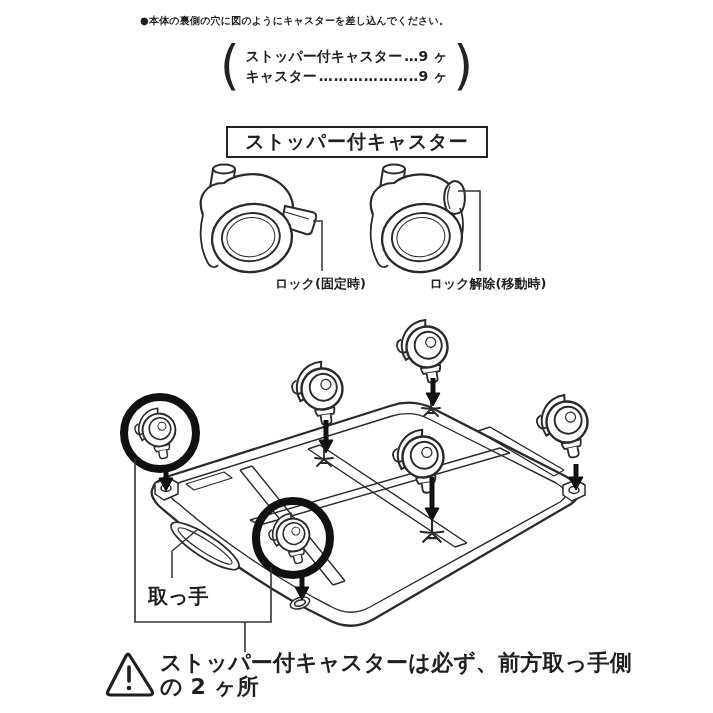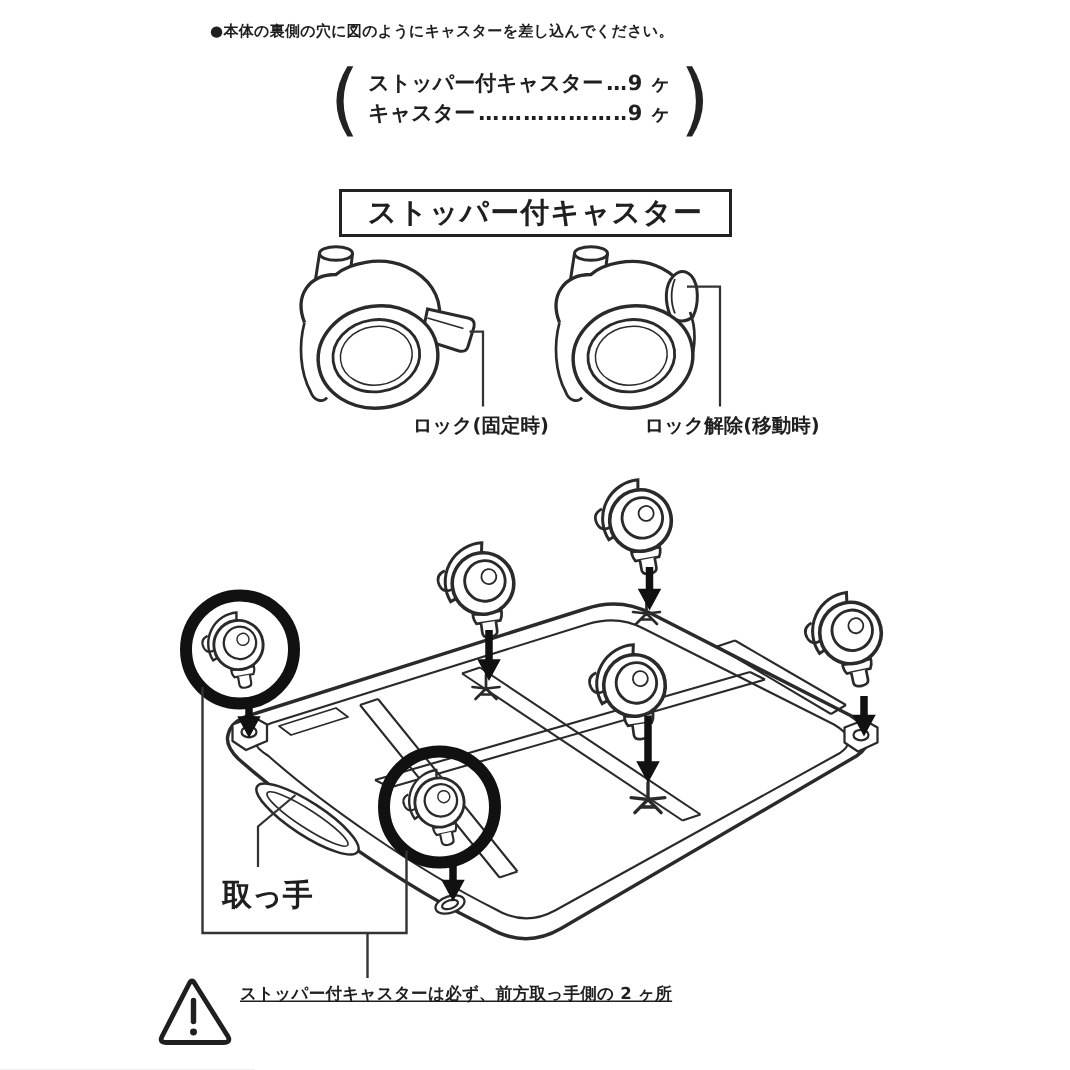--- a/index.html
+++ b/index.html
@@ -18,21 +18,21 @@
   .parts-row{display:flex;align-items:baseline;font-size:14px;line-height:18px;}
   .parts-name{white-space:nowrap;}
   .parts-dots{flex:1;overflow:hidden;white-space:nowrap;letter-spacing:1px;margin:0 2px;}
   .parts-qty{white-space:nowrap;}
   .box-label{left:226px;top:126px;width:258px;height:28px;border:2.5px solid #222;
     display:flex;align-items:center;justify-content:center;font-size:19px;letter-spacing:1px;}
   .caption{font-size:13px;text-align:center;white-space:nowrap;}
   .cap-left{left:258px;top:275px;width:125px;}
   .cap-right{left:418px;top:275px;width:140px;}
   .handle-label{left:148px;top:583px;font-size:20px;white-space:nowrap;}
-  .warning-text{left:160px;top:651px;width:480px;font-size:11px;line-height:24px;letter-spacing:.2px;text-decoration:underline;}
+  .warning-text{left:160px;top:651px;width:480px;font-size:22px;line-height:24px;letter-spacing:.2px;}
 </style>
 </head>
 <body>
 
 <div class="page">
 
   <svg class="art" width="713" height="713" viewBox="0 0 713 713">
     <defs>
 
       <g id="caster-small" stroke="#2a2a2a" fill="#ffffff">

